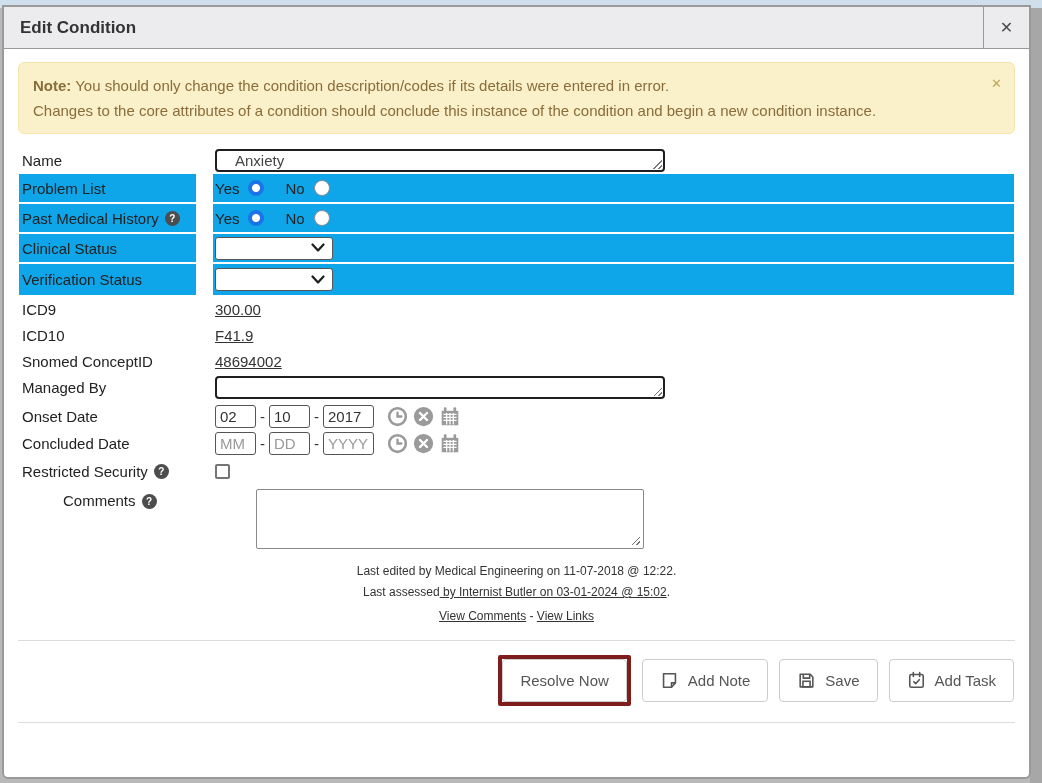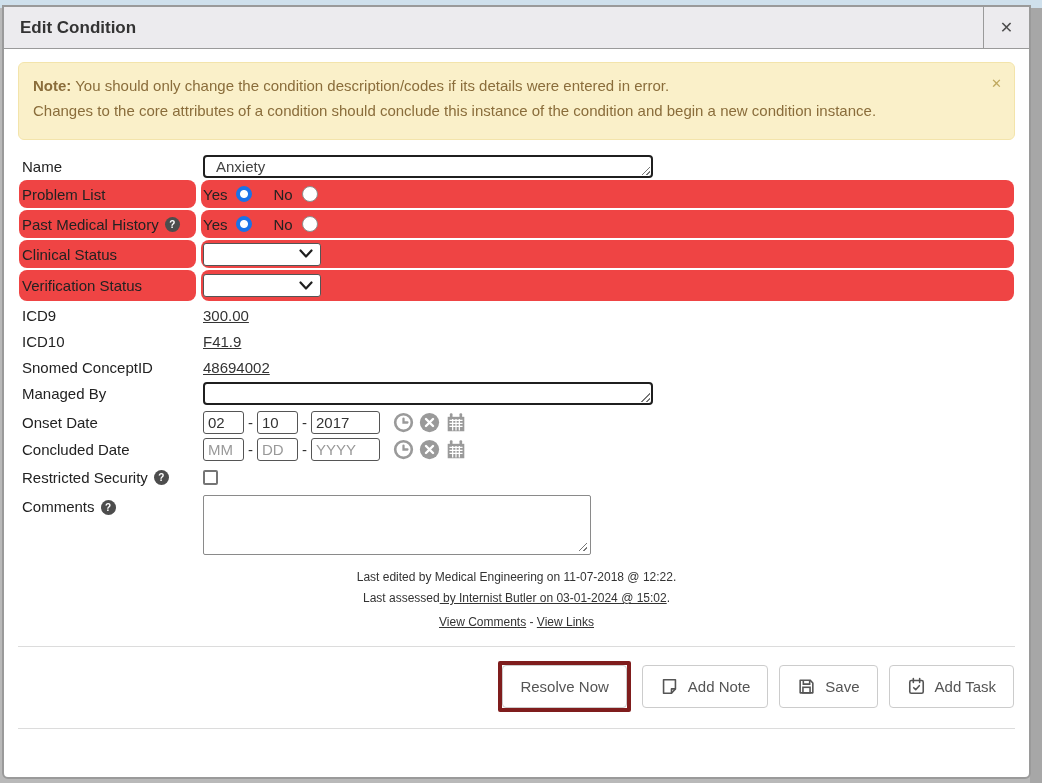--- a/index.html
+++ b/index.html
@@ -12,58 +12,58 @@
     background:#fff; border:2px solid #9a9a9a; border-radius:0 0 6px 6px; overflow:hidden; }
 
   
   .titlebar { display:flex; align-items:stretch; height:42px; background:#ecebee; border-bottom:1px solid #9a9a9a; }
   .titlebar h1 { flex:1; font-size:17px; font-weight:bold; color:#333; display:flex; align-items:center; padding-left:16px; }
   .close-cell { width:46px; border-left:1px solid #9a9a9a; display:flex; align-items:center; justify-content:center;
     font-size:16px; font-weight:bold; color:#4d4d4d; cursor:pointer; }
 
   
   .notice { margin:13px 14px 14px 14px; background:#faf0c9; border:1px solid #f3e4ab; border-radius:6px;
-    padding:10px 14px 16px 14px; color:#8a6d3b; font-size:15px; line-height:25px; position:relative; }
+    padding:10px 14px 10px 14px; color:#8a6d3b; font-size:15px; line-height:25px; position:relative; }
   .notice b { font-weight:bold; }
   .notice .dismiss { position:absolute; top:8px; right:12px; color:#bfa85e; font-size:13px; font-weight:bold; cursor:pointer; }
 
   
   .form { padding:0 15px; }
-  .row { display:flex; align-items:center; column-gap:5px; margin-bottom:2px; }
+  .row { display:flex; align-items:center; column-gap:17px; margin-bottom:2px; }
   .lbl { width:177px; min-height:24px; display:flex; align-items:center; font-size:15px; color:#222; padding-left:3px; flex:none; }
   .val { flex:1; min-height:24px; display:flex; align-items:center; padding-left:2px; font-size:15px; color:#222; }
   .row.hl { margin-bottom:2px; }
-  .row.hl .lbl, .row.hl .val { background:#ef4444; min-height:28px;border-radius:8px; }
+  .row.hl .lbl, .row.hl .val { background:#0ea5e9; min-height:28px; }
   .row.gap-lg { }
   .row.tall .lbl, .row.tall .val { min-height:31px; }
 
   .help { width:15px; height:15px; border-radius:50%; background:#4d4d4d; color:#fff; font-size:10px; font-weight:bold;
     display:inline-flex; align-items:center; justify-content:center; margin-left:6px; flex:none; }
 
   .bigbox { position:relative; width:450px; }
   .bigbox input { width:100%; height:23px; border:2px solid #1f1f1f; border-radius:4px; font-size:15px; color:#444;
-    padding:0 11px; font-family:inherit; outline:none; background:#fff; }
+    padding:0 18px; font-family:inherit; outline:none; background:#fff; }
   .grip { position:absolute; right:3px; bottom:3px; width:9px; height:9px; pointer-events:none;
     background-image:linear-gradient(135deg, transparent 0 50%, #777 50% 60%, transparent 60% 75%, #777 75% 85%, transparent 85%); }
 
   .radio-group { display:flex; align-items:center; gap:7px; }
   .radio-group .opt-label { margin-right:2px; }
   .radio { width:16px; height:16px; border-radius:50%; background:#fff; border:1px solid #8c8c8c; display:inline-block; margin-right:14px; }
   .radio.on { border:1px solid #1a73e8; background:radial-gradient(circle at center, #ffffff 0 3.5px, #1a73e8 4.5px 100%); }
 
   .select { width:118px; height:23px; background:#fff; border:1px solid #555; border-radius:3px;
     display:flex; align-items:center; justify-content:flex-end; padding-right:7px; cursor:pointer; }
 
   .code-link { color:#333; text-decoration:underline; cursor:pointer; }
 
   .date-group { display:flex; align-items:center; gap:4px; }
   .date-group input { height:23px; border:1px solid #555; border-radius:3px; font-size:15px; color:#333;
     padding:0 4px; font-family:inherit; outline:none; }
   .date-group input::placeholder { color:#999; opacity:1; }
-  .d2 { width:41px; } .d4 { width:69px; }
+  .d2 { width:41px; } .d4 { width:51px; }
   .dash { color:#333; }
   .date-icons { display:flex; align-items:center; gap:5px; margin-left:9px; }
   .date-icons svg { display:block; cursor:pointer; }
 
   .checkbox { width:15px; height:15px; border:2px solid #757575; border-radius:2px; background:#fff; display:inline-block; }
 
   .comments-box { position:relative; width:388px; }
   .comments-box textarea { width:100%; height:60px; border:1px solid #8a8a8a; border-radius:2px; resize:none;
     font-family:inherit; font-size:15px; padding:4px 6px; outline:none; }
 
@@ -256,21 +256,21 @@
     <div class="row" style="margin-top:4px;">
       <div class="lbl">
         <span>Restricted Security</span>
         <span class="help">?</span>
       </div>
       <div class="val">
         <span class="checkbox"></span>
       </div>
     </div>
 
-    <div class="row" style="margin-top:6px; align-items:flex-start;">
+    <div class="row" style="margin-top:6px; align-items:flex-start;margin-left:41px;">
       <div class="lbl" style="align-items:flex-start; padding-top:3px;">
         <span>Comments</span>
         <span class="help" style="margin-top:2px;">?</span>
       </div>
       <div class="val" style="align-items:flex-start;">
         <span class="comments-box">
           <textarea style=""></textarea>
           <span class="grip" style="right:4px; bottom:7px;"></span>
         </span>
       </div>

